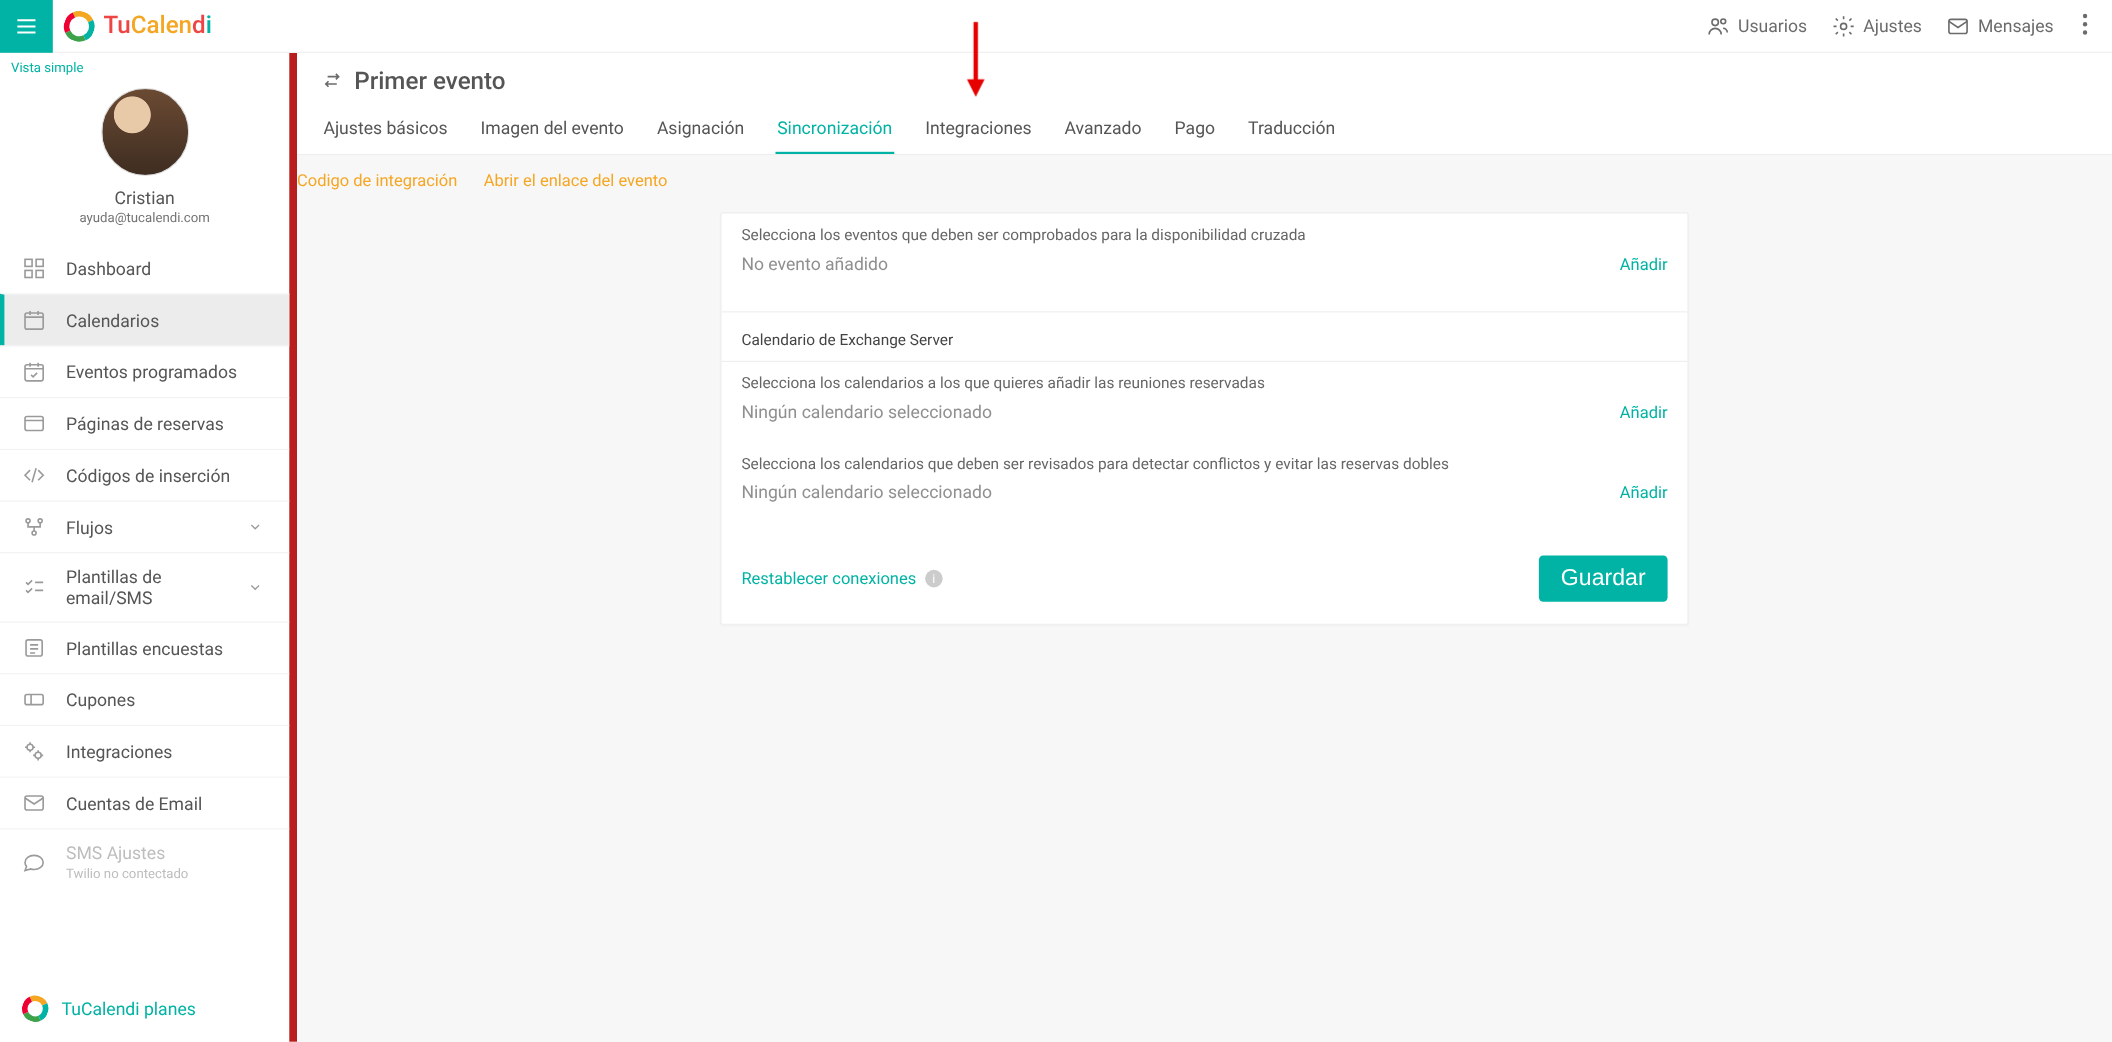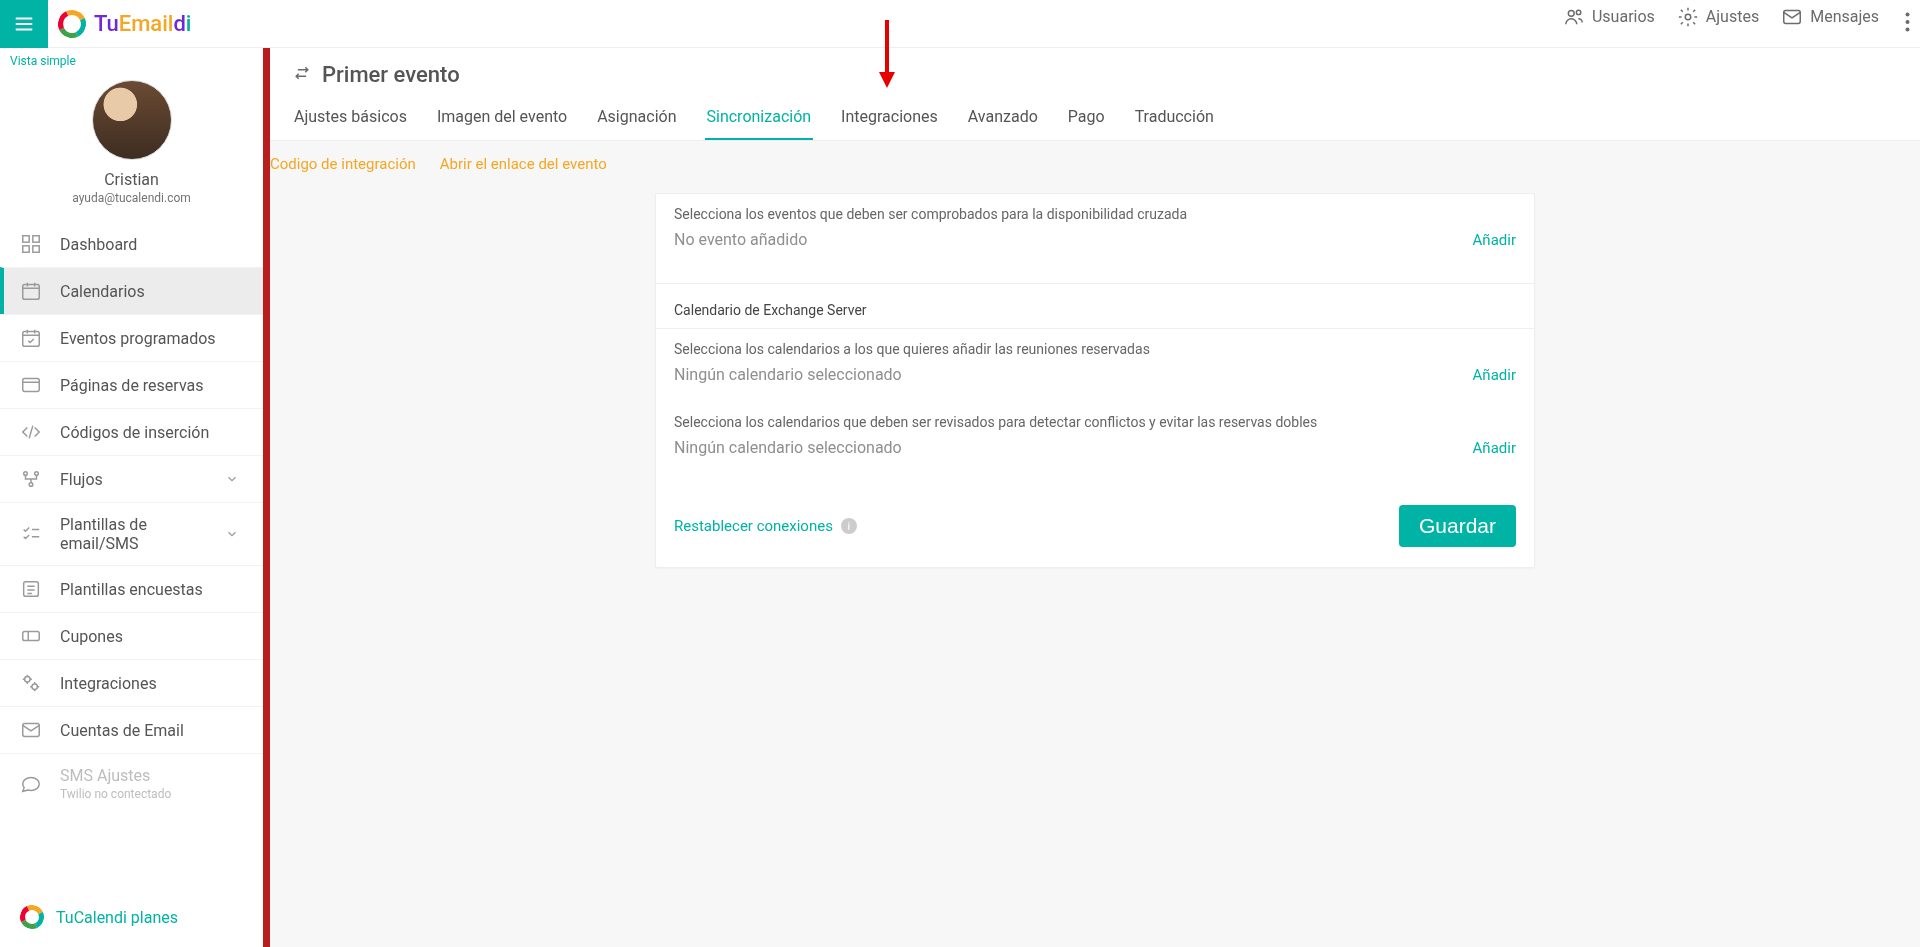--- a/index.html
+++ b/index.html
@@ -4,24 +4,24 @@
 <style>
   * { box-sizing: border-box; margin: 0; padding: 0; }
   body { font-family: -apple-system, BlinkMacSystemFont, "Segoe UI", Roboto, Helvetica, Arial, sans-serif; background: #f7f7f7; color: #555; width: 1920px; height: 947px; overflow: hidden; }
   
   
   .topbar { position: fixed; top:0; left:0; right:0; height:48px; background:#fff; display:flex; align-items:center; border-bottom:1px solid #eee; z-index:20;}
   .hamburger-btn { width:48px; height:48px; background:#00b3a4; display:flex; align-items:center; justify-content:center; cursor:pointer;}
   .hamburger-btn svg { fill:#fff; }
   .logo-wrap { display:flex; align-items:center; gap:8px; padding-left:10px;}
   .logo-text { font-size:22px; font-weight:500; }
-  .logo-text .tc1 { color:#6d28d9; }
+  .logo-text .tc1 { color:#ef4444; }
   .logo-text .tc2 { color:#f5a623; }
   .logo-text .tc3 { color:#00b3a4; }
-  .topbar-right { margin-left:auto; display:flex; align-items:flex-start; gap:22px; padding-right:6px; color:#6b6b6b; }
+  .topbar-right { margin-left:auto; display:flex; align-items:center; gap:22px; padding-right:18px; color:#6b6b6b; }
   .topbar-item { display:flex; align-items:center; gap:7px; cursor:pointer; font-size:16px;}
   .topbar-item svg { stroke:#6b6b6b; }
   .kebab { padding:6px 4px; cursor:pointer; }
 
   
   .sidebar { position: fixed; top:48px; left:0; bottom:0; width:270px; background:#fff; border-right:7px solid #b91c1c; display:flex; flex-direction:column; }
   .vista-simple { color:#00b3a4; font-size:12px; padding:6px 10px 4px 10px;}
   .profile { text-align:center; padding:8px 0 12px 0;}
   .avatar { width:80px; height:80px; border-radius:50%; background: radial-gradient(circle at 35% 30%, #e8c9a8 0 22%, transparent 23%), linear-gradient(#6b4a33,#3e2d21); margin:0 auto 10px auto; background-size:cover; background-position:center; border:1px solid #ddd;}
   .profile-name { font-size:16px; color:#555; }
@@ -76,21 +76,21 @@
 
 <div class="topbar">
   <div class="hamburger-btn">
     <svg width="22" height="22" viewBox="0 0 24 24">
         <path d="M3 6h18M3 12h18M3 18h18" stroke="#fff" stroke-width="2"></path>
       </svg>
   </div>
   <div class="logo-wrap">
     <span class="circ-logo"></span>
     <span class="logo-text">
-      <span class="tc1">Tu</span><span class="tc2">Email</span><span class="tc1">d</span><span class="tc3">i</span>
+      <span class="tc1">Tu</span><span class="tc2">Calen</span><span class="tc1">d</span><span class="tc3">i</span>
     </span>
   </div>
   <div class="topbar-right">
     <div class="topbar-item">
       <svg width="22" height="22" viewBox="0 0 24 24" fill="none" stroke-width="1.6">
           <circle cx="9" cy="8" r="3.2"></circle>
           <path d="M3 20c0-3.3 2.7-6 6-6s6 2.7 6 6"></path>
           <circle cx="17" cy="7" r="2.4"></circle>
           <path d="M21 18c0-2.3-1.8-4.2-4.2-4.2"></path>
         </svg>

